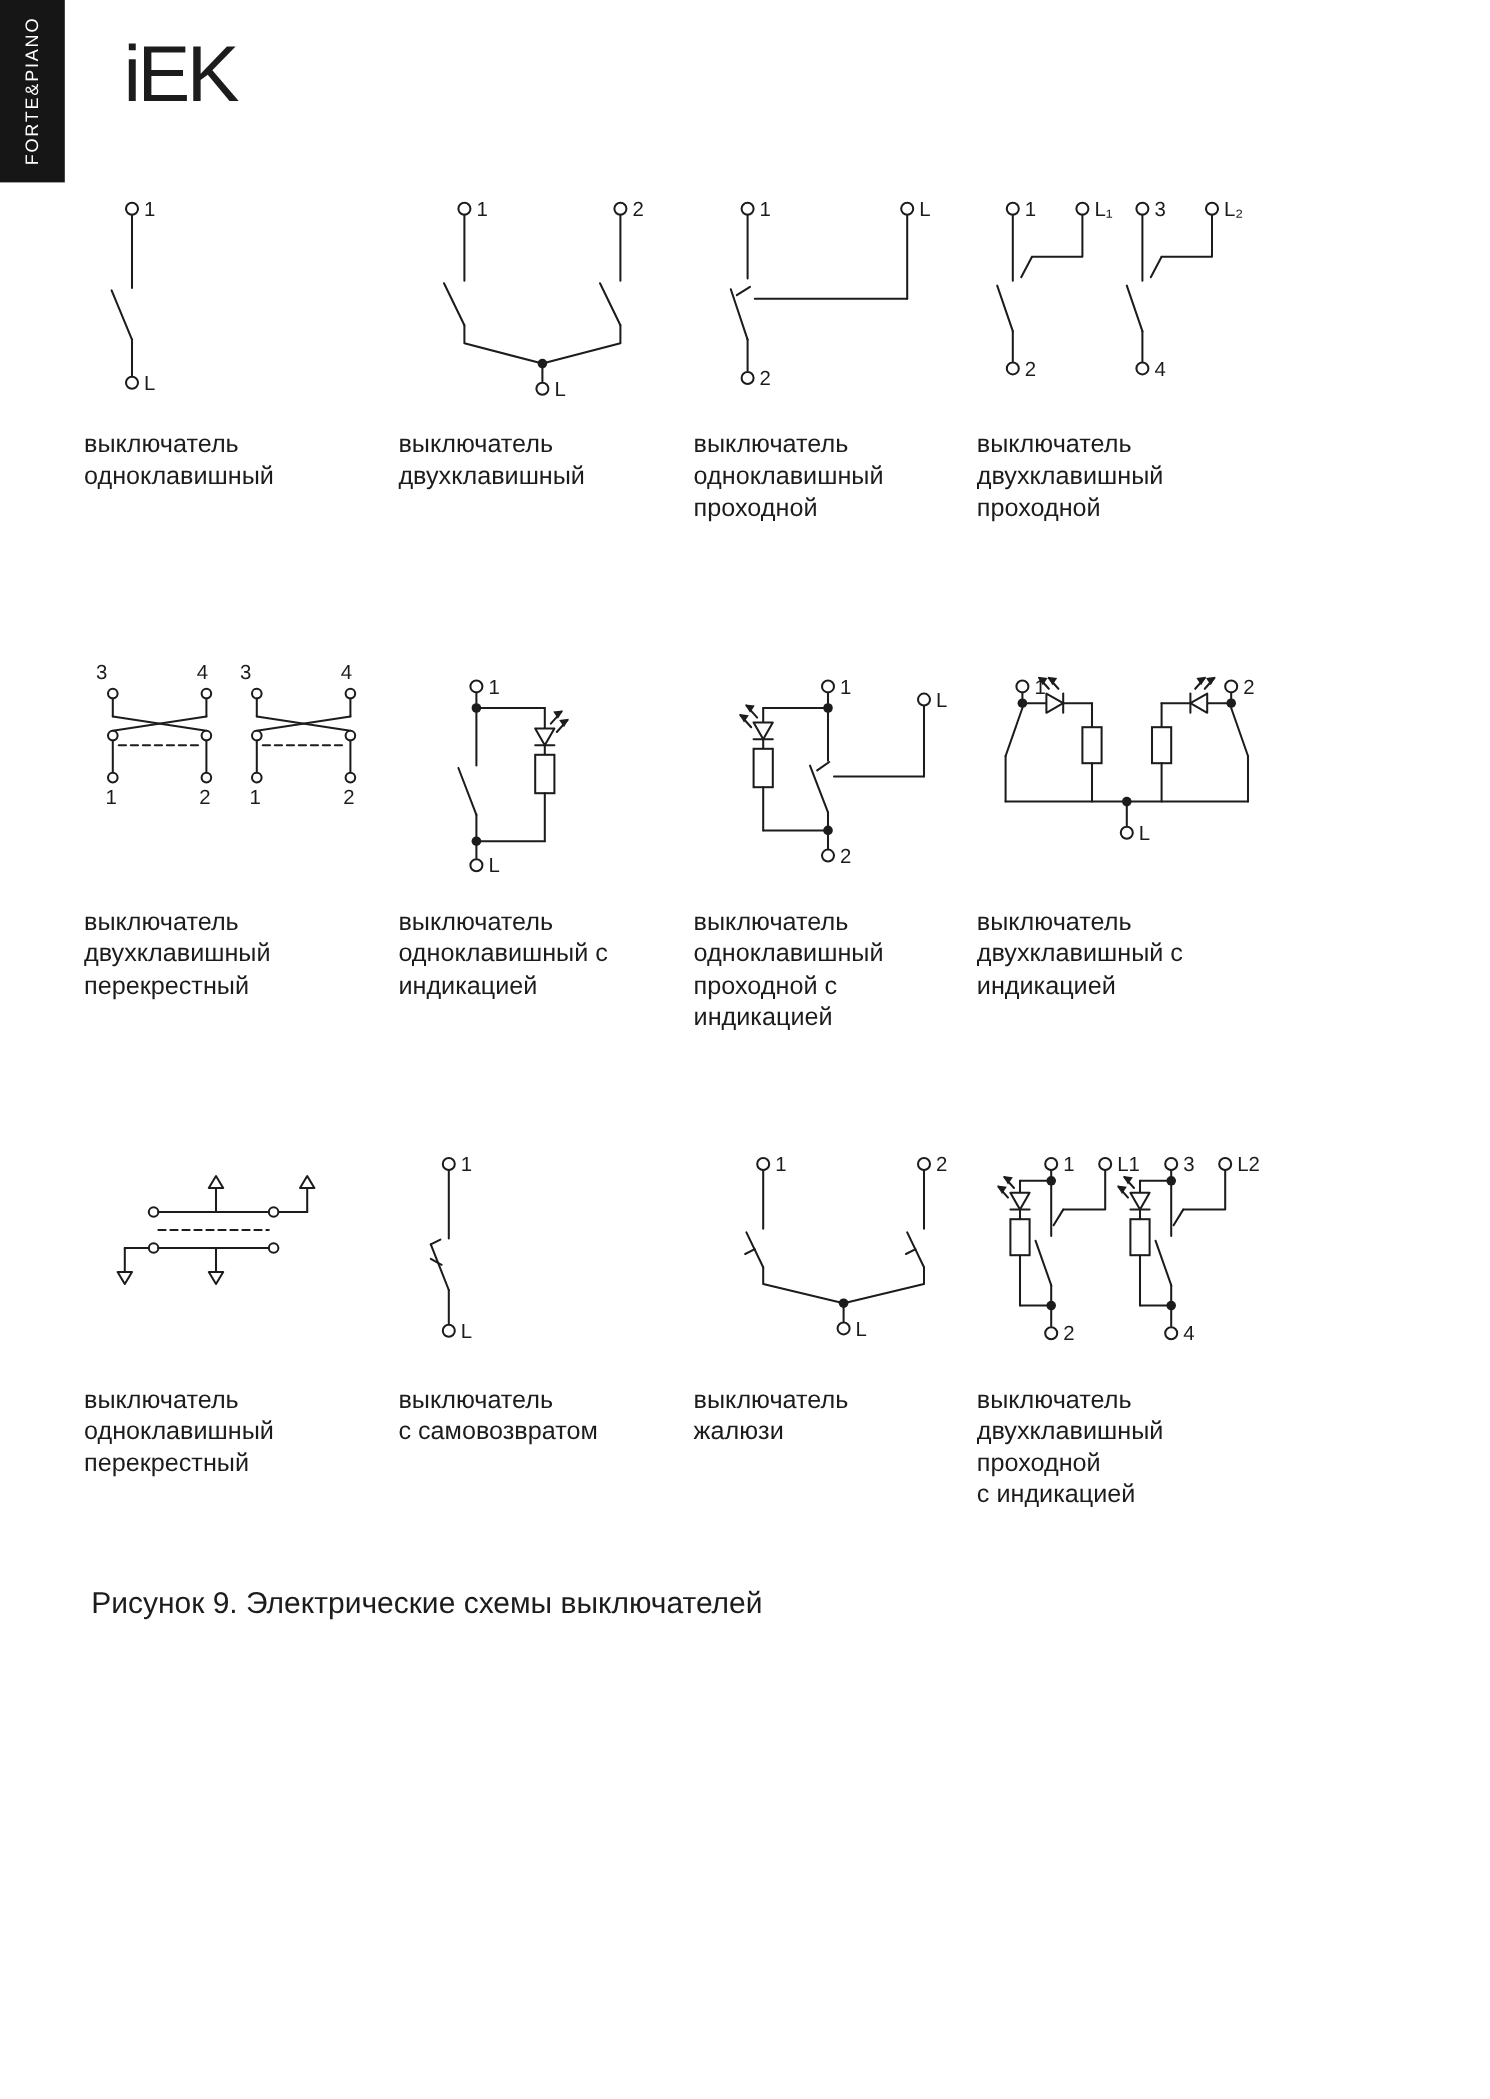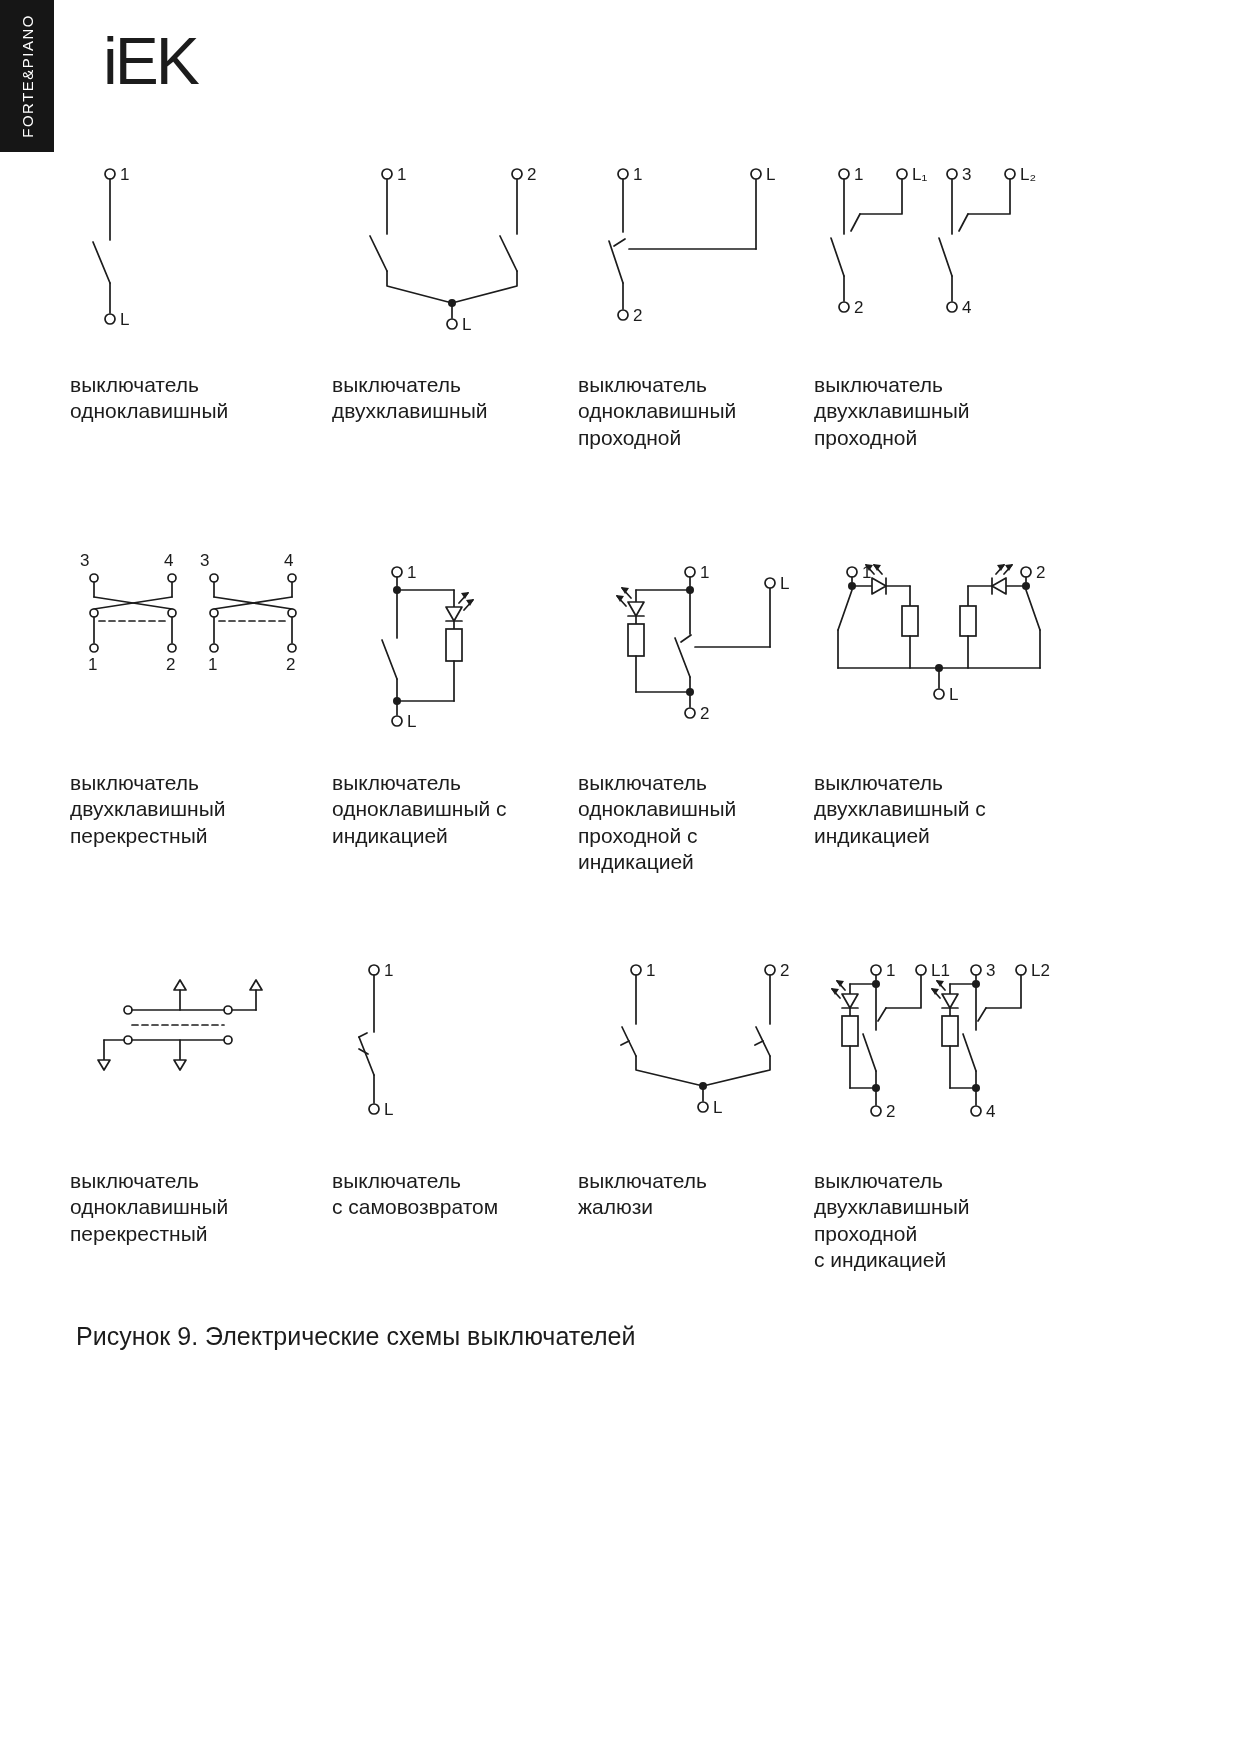--- a/index.html
+++ b/index.html
@@ -20,21 +20,21 @@
   .logo {
     position:absolute; left:74px; top:28px;
     font-size:66px; font-weight:400; letter-spacing:-3px; line-height:1;margin-left:29px;
   }
   .grid {
     position:absolute; left:70px; top:152px;
     display:grid; grid-template-columns:262px 246px 236px 260px;
     grid-auto-rows:398px;
   }
   .caption {
-    margin-top:20px; font-size:21px; line-height:1.26; white-space:pre-line;
+    margin-top:6px; font-size:21px; line-height:1.26; white-space:pre-line;
   }
   .figure-caption {
     position:absolute; left:76px; top:1322px; font-size:25px;
   }
   svg.schem { display:block; }
   .schem line, .schem polyline, .schem path {
     stroke:#1c1c1c; stroke-width:1.7; fill:none; stroke-linecap:round; stroke-linejoin:round;
   }
   .schem .dash { stroke-dasharray:6 4; }
   .schem circle.t { fill:#ffffff; stroke:#1c1c1c; stroke-width:1.7; }

